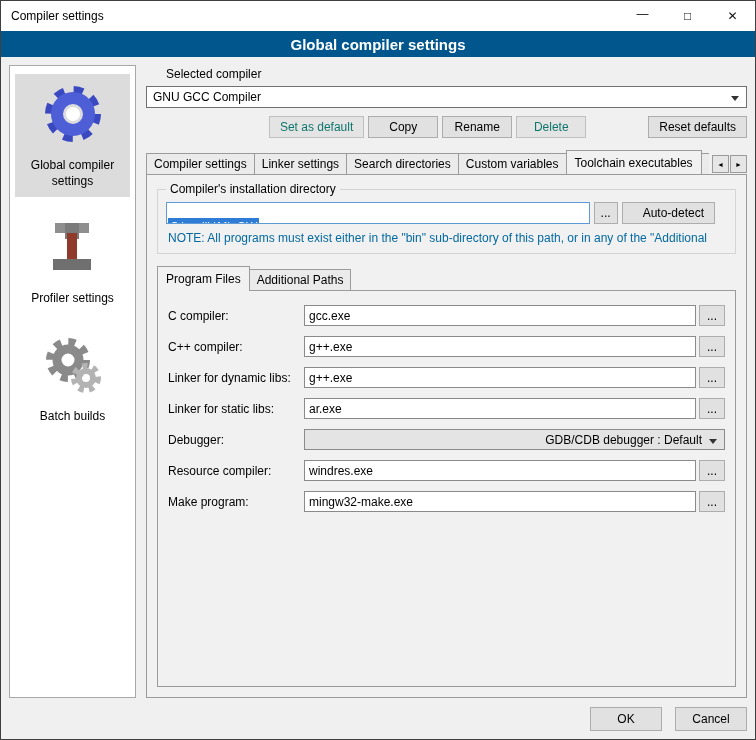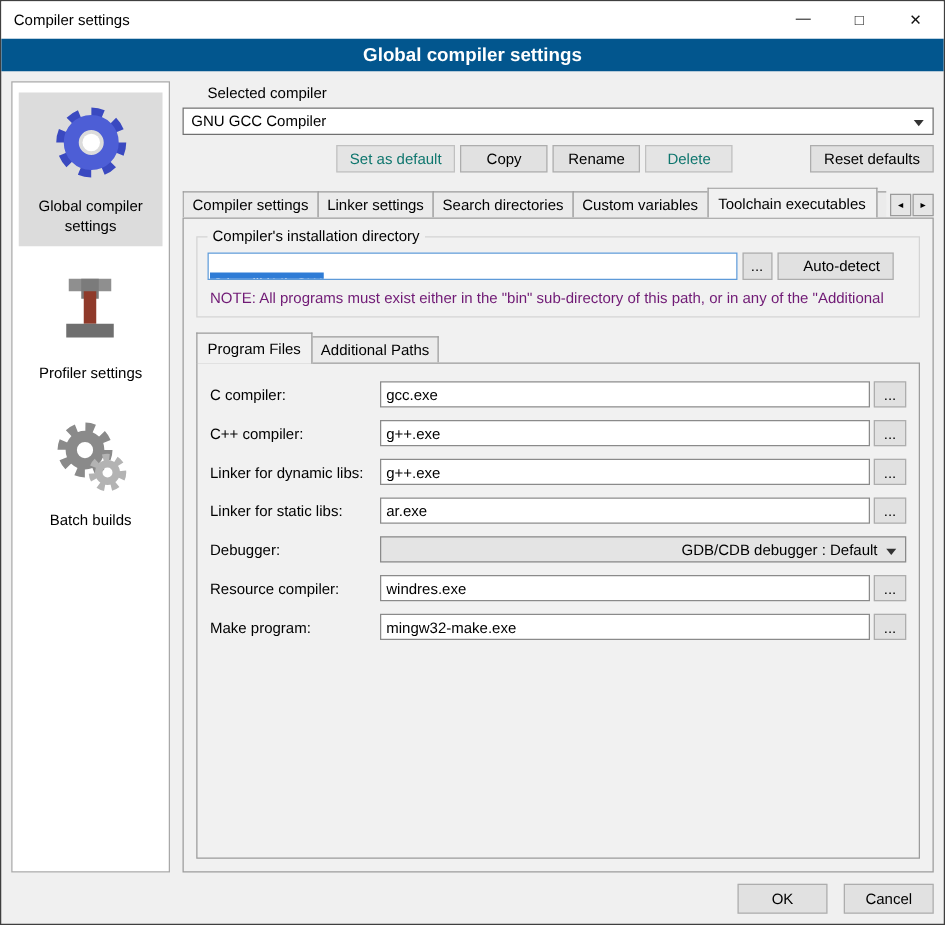--- a/index.html
+++ b/index.html
@@ -57,21 +57,21 @@
                 display:flex; flex-direction:column; min-height:0; position:relative; z-index:1; }
   
   .groupbox { border:1px solid #d4d4d4; margin:4px 0 12px; padding:12px 8px 6px; position:relative; }
   .groupbox-legend { position:absolute; top:-8px; left:8px; background:#f1f1f1; padding:0 4px; }
   .dir-row { display:flex; gap:4px; align-items:center; margin-right:12px; }
   .dir-input { flex:1; height:22px; border:1px solid #5e9ad8; background:#fff; display:flex;
                align-items:center; padding:0 1px; overflow:hidden; }
   .dir-selection { background:#2f7cd6; color:#fff; padding:2px 2px;margin-top:28px; }
   .mini-btn { min-width:24px; padding:3px 4px; }
   .autodetect { min-width:86px;padding-left:20px; }
-  .note { margin:7px 0 2px 2px; color:#701a75; white-space:nowrap; overflow:hidden; }
+  .note { margin:7px 0 2px 2px; color:#0369a1; white-space:nowrap; overflow:hidden; }
   
   .sub-panel { flex:1; border:1px solid #9b9b9b; background:#f1f1f1; padding:14px 10px 10px 8px;
                overflow:hidden; position:relative; z-index:1; }
   .field-row { display:flex; align-items:center; margin-bottom:10px; }
   .field-label { width:138px; flex:0 0 auto; padding-left:2px; }
   .field-input { flex:1; height:21px; border:1px solid #8a8a8a; background:#fff; padding:0 4px;
                  font-family:inherit; font-size:12px; min-width:0; }
   .field-browse { margin-left:3px; min-width:26px; padding:2px 4px; height:21px; }
   .field-combo { flex:1; height:21px; background:#e4e4e4; border:1px solid #8a8a8a;justify-content:flex-end; }
   

